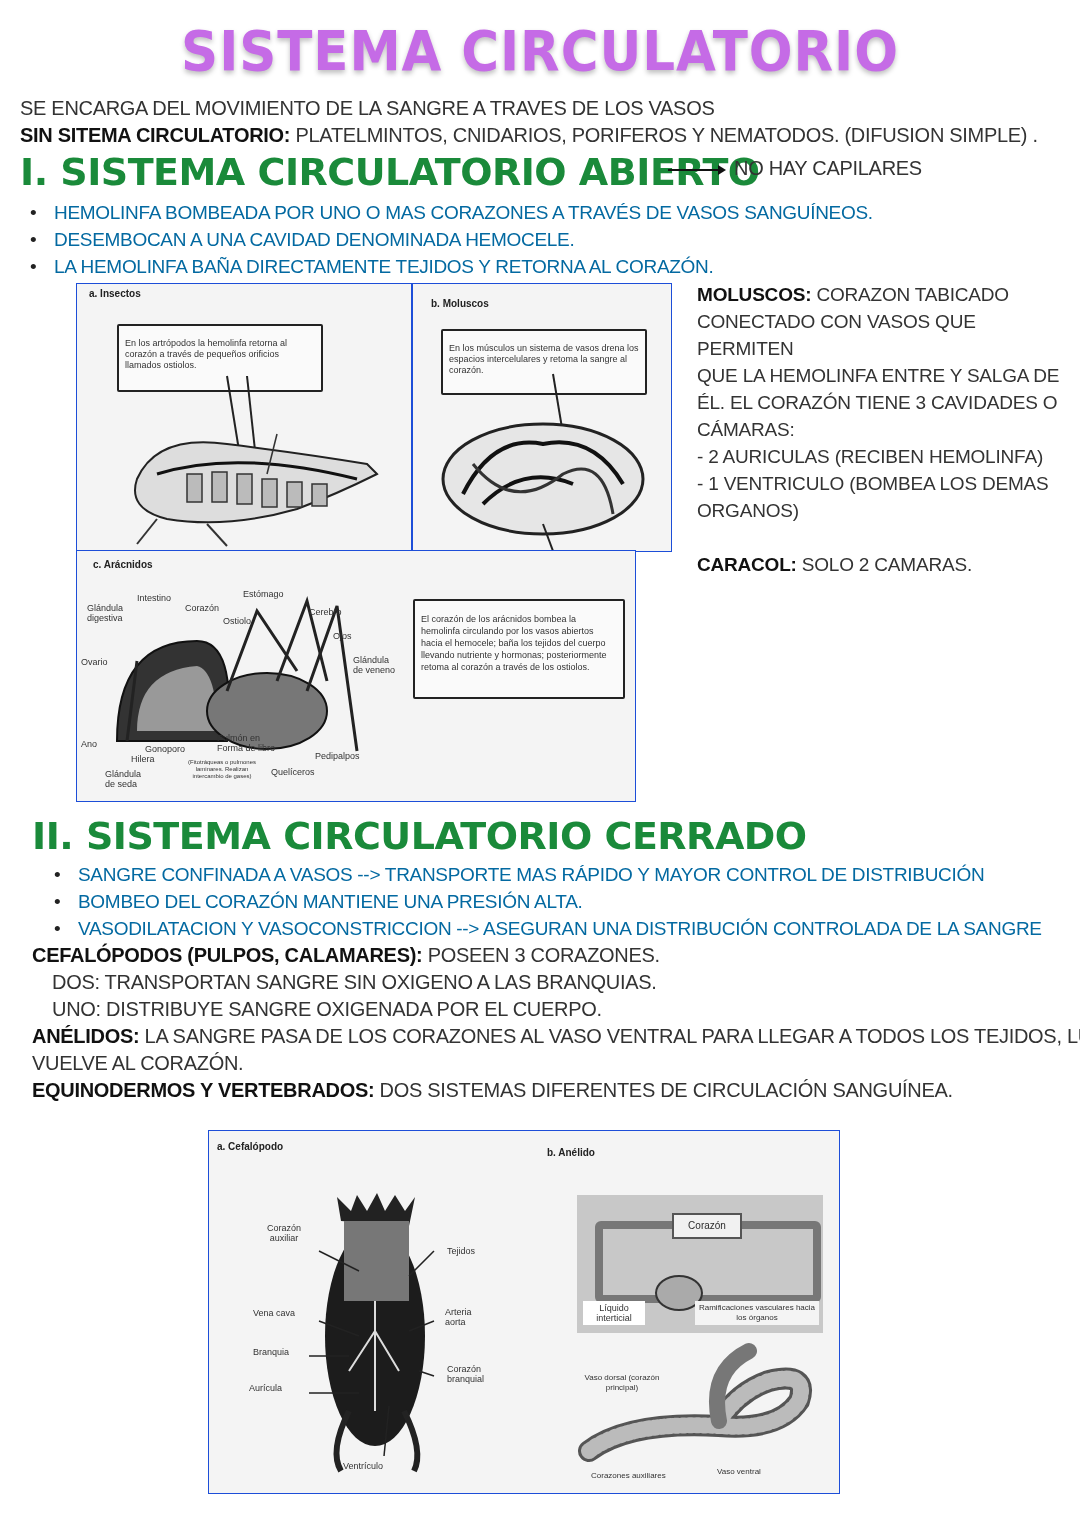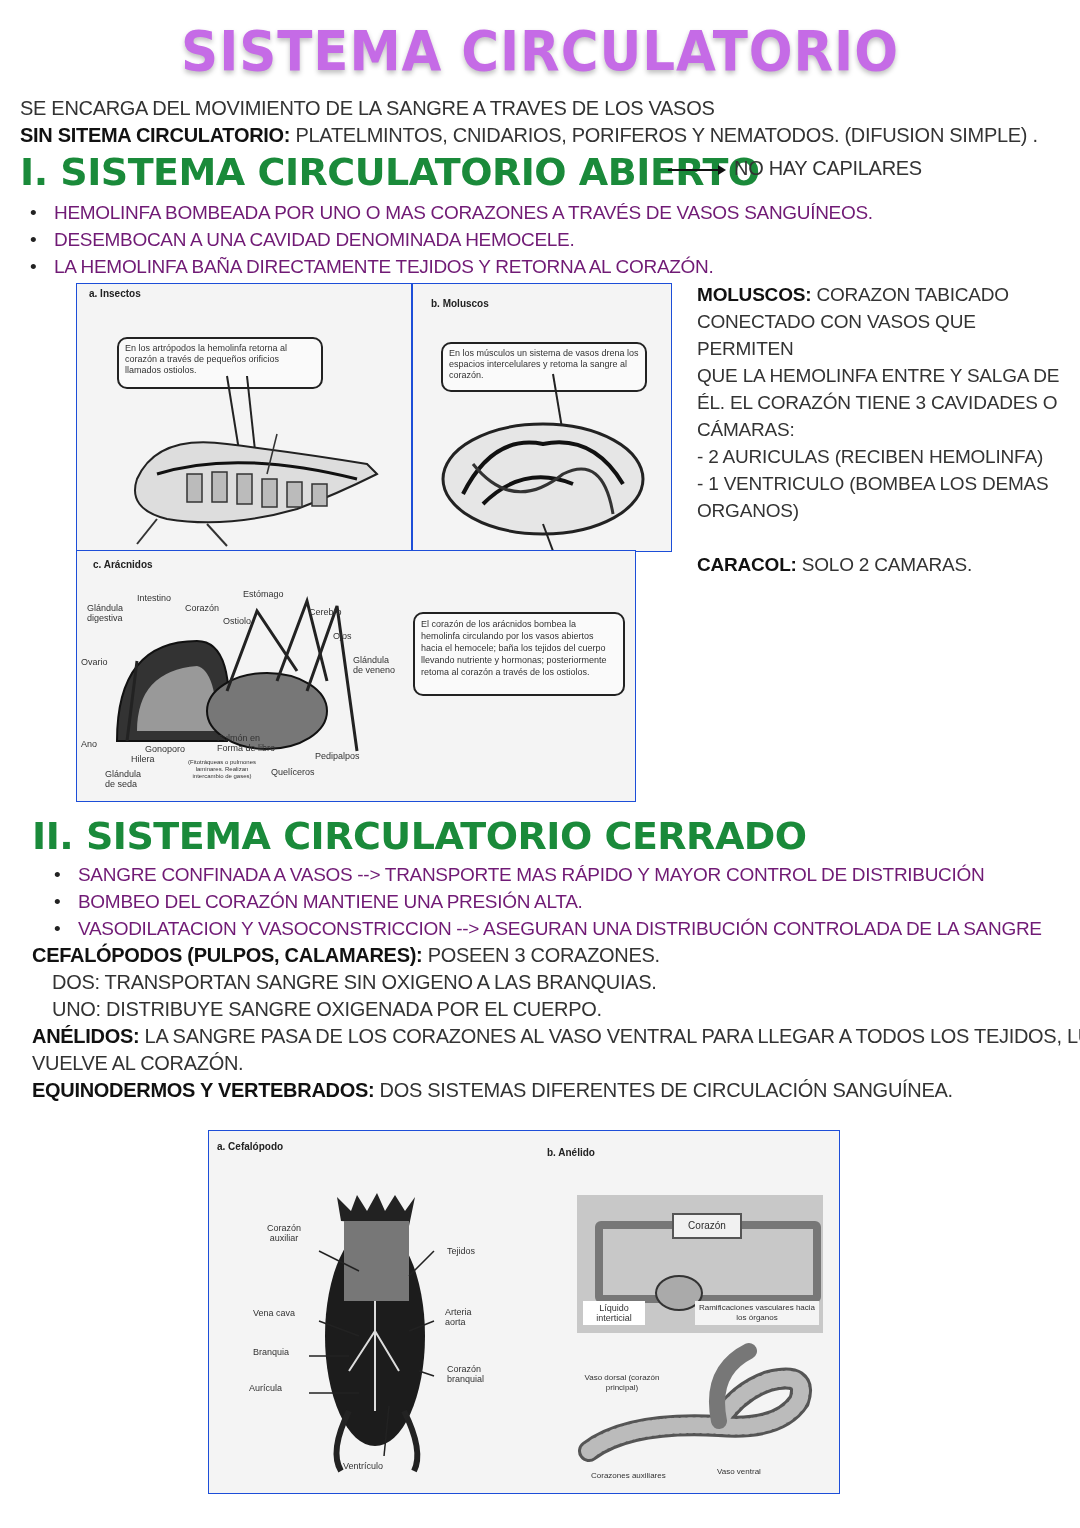--- a/index.html
+++ b/index.html
@@ -7,26 +7,26 @@
          font-family:"Liberation Sans", sans-serif; color:#2b2b2b; }
   .abs { position:absolute; }
   .title { left:0; width:1080px; top:18px; text-align:center; font-size:56px; font-weight:900;
            color:#c56be6; letter-spacing:1px; text-shadow:0 3px 6px rgba(0,0,0,0.25);
            font-family:"DejaVu Sans", sans-serif; transform:scaleX(0.92); }
   .line { font-size:20px; white-space:nowrap; color:#333; letter-spacing:-0.3px; }
   .b { font-weight:700; color:#111; }
   .h2 { font-size:38px; font-weight:700; color:#1a8a3a; white-space:nowrap; letter-spacing:-0.5px;
         font-family:"DejaVu Sans", sans-serif; transform-origin:left; }
   ul.bul { margin:0; padding:0; list-style:none; }
-  ul.bul li { font-size:19px; color:#701a75; line-height:27px; white-space:nowrap; letter-spacing:-0.3px; }
+  ul.bul li { font-size:19px; color:#0369a1; line-height:27px; white-space:nowrap; letter-spacing:-0.3px; }
   ul.bul li::before { content:"•"; display:inline-block; width:24px; color:#222; }
   .fig { background:#f4f4f4; border:1px solid #1d4ed8; }
   .figlabel { font-size:10px; font-weight:700; color:#222; }
-  .bubble { border:2px solid #222; border-radius:10px; background:#fafafa; font-size:9px;
-            color:#333; padding:4px 6px; line-height:11px;margin-top:13px; }
+  .bubble { border:2px solid #222; border-radius:2px; background:#fafafa; font-size:9px;
+            color:#333; padding:12px 6px; line-height:11px; }
   .small { font-size:9px; color:#333; line-height:10px; }
   .side { font-size:19px; line-height:27px; color:#333; letter-spacing:-0.2px; }
 </style>
 </head>
 <body>
 
 <div class="abs title">SISTEMA CIRCULATORIO</div>
 
 <div class="abs line" style="left:20px;top:97px;">SE ENCARGA DEL MOVIMIENTO DE LA SANGRE A TRAVES DE LOS VASOS</div>
 <div class="abs line" style="left:20px;top:124px;">

